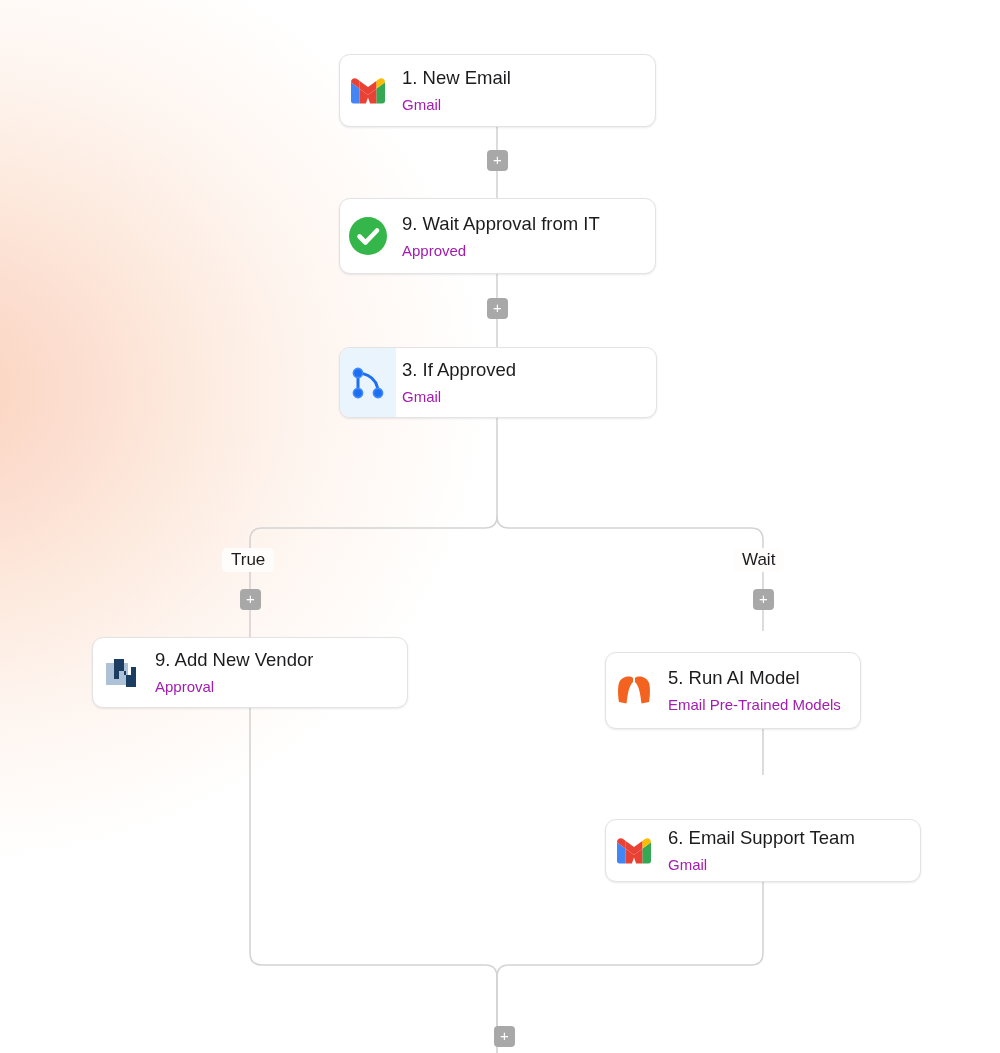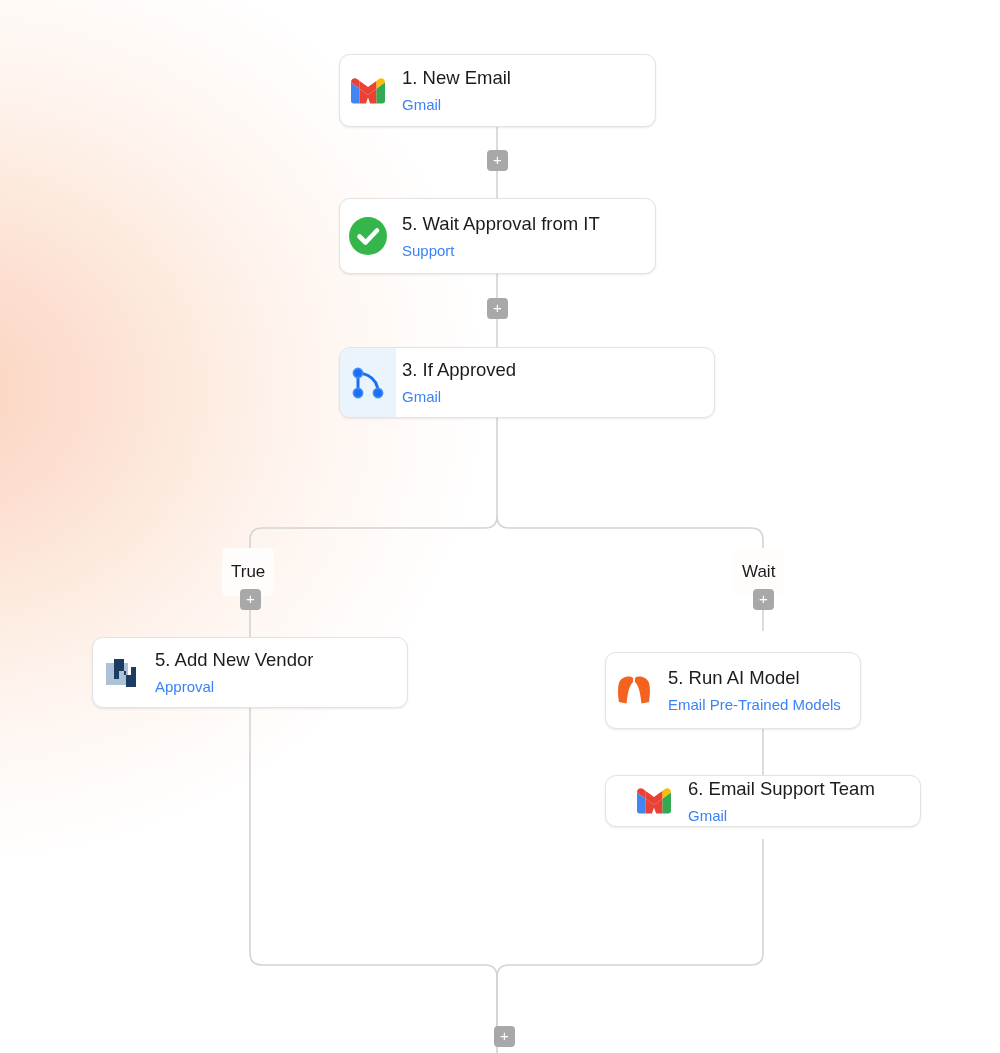--- a/index.html
+++ b/index.html
@@ -69,21 +69,21 @@
     overflow: hidden;
   }
   .node-title {
     font-size: 18.5px;
     color: #1c1c1e;
     line-height: 1.25;
     white-space: nowrap;
   }
   .node-sub {
     font-size: 15px;
-    color: #3b82f6;
+    color: #a21caf;
     line-height: 1.3;
     margin-top: 6px;
     white-space: nowrap;
   }
 
   
   .plus-btn {
     position: absolute;
     width: 21px;
     height: 21px;
@@ -98,21 +98,21 @@
     user-select: none;
   }
 
   
   .branch-label {
     position: absolute;
     background: #fffdfc;
     color: #1c1c1e;
     font-size: 17px;
     line-height: 20px;
-    padding: 14px 9px;
+    padding: 2px 9px;
     border-radius: 5px;
     white-space: nowrap;
     text-align: right;
   }
 
   
   .icon-svg { display: block; }
 </style>
 </head>
 <body>
@@ -164,28 +164,28 @@
 <div class="plus-btn" style="left:487px; top:150px;">+</div>
 
 <div class="node" style="left:339px; top:198px; width:317px; height:76px;">
   <div class="node-icon">
     <svg class="icon-svg" width="40" height="40" viewBox="0 0 40 40">
       <circle cx="20" cy="20" r="19" fill="#35b64a"></circle>
       <path d="M11.5 20.5 L17.5 26.5 L29 14.5" stroke="#ffffff" stroke-width="4.6" fill="none" stroke-linecap="round" stroke-linejoin="round"></path>
     </svg>
   </div>
   <div class="node-text">
-    <div class="node-title">5. Wait Approval from IT</div>
-    <div class="node-sub">Support</div>
+    <div class="node-title">9. Wait Approval from IT</div>
+    <div class="node-sub">Approved</div>
   </div>
 </div>
 
 <div class="plus-btn" style="left:487px; top:298px;">+</div>
 
-<div class="node" style="left:339px; top:347px; width:376px; height:71px;">
+<div class="node" style="left:339px; top:347px; width:318px; height:71px;">
   <div class="node-icon tint">
     <svg class="icon-svg" width="38" height="38" viewBox="0 0 38 38">
       <path d="M9 9 L9 29" stroke="#1b6ff0" stroke-width="3" fill="none" stroke-linecap="round"></path>
       <path d="M9 9 C 9 9, 29 9, 29 29" stroke="#1b6ff0" stroke-width="3" fill="none" stroke-linecap="round"></path>
       <circle cx="9" cy="9" r="4.6" fill="#1b6ff0" stroke="#3d8bff" stroke-width="1.6"></circle>
       <circle cx="9" cy="29" r="4.6" fill="#1b6ff0" stroke="#3d8bff" stroke-width="1.6"></circle>
       <circle cx="29" cy="29" r="4.6" fill="#1b6ff0" stroke="#3d8bff" stroke-width="1.6"></circle>
     </svg>
   </div>
   <div class="node-text">
@@ -201,39 +201,39 @@
 <div class="plus-btn" style="left:753px; top:589px;">+</div>
 
 <div class="node" style="left:92px; top:637px; width:316px; height:71px;">
   <div class="node-icon">
     <svg class="icon-svg" width="36" height="36" viewBox="0 0 36 36">
       <rect x="3" y="8" width="22" height="22" fill="#adc2d6"></rect>
       <path fill="#1c3d62" d="M11 4 h10 v16 h7 v-8 h5 v20 h-10 v-16 h-7 v8 h-5 z"></path>
     </svg>
   </div>
   <div class="node-text">
-    <div class="node-title">5. Add New Vendor</div>
+    <div class="node-title">9. Add New Vendor</div>
     <div class="node-sub">Approval</div>
   </div>
 </div>
 
 <div class="node" style="left:605px; top:652px; width:256px; height:77px;">
   <div class="node-icon">
     <svg class="icon-svg" width="38" height="34" viewBox="0 0 38 34">
       <path fill="#f4621f" d="M18 4 C 14 1, 6 3, 4 9 C 2.5 14, 3 22, 4 28 L 11.5 29.5 C 12.5 23, 13 13, 18 8 Z"></path>
       <path fill="#f4621f" d="M20 4 C 24 1, 32 3, 34 9 C 35.5 14, 35 22, 34 28 L 26.5 29.5 C 25.5 23, 25 13, 20 8 Z"></path>
     </svg>
   </div>
   <div class="node-text">
     <div class="node-title">5. Run AI Model</div>
     <div class="node-sub">Email Pre-Trained Models</div>
   </div>
 </div>
 
-<div class="node" style="left:605px; top:775px; width:316px; height:52px;padding-left:20px;">
+<div class="node" style="left:605px; top:819px; width:316px; height:63px;">
   <div class="node-icon">
     <svg class="icon-svg" width="34" height="26" viewBox="0 0 34 26">
       <path fill="#4285f4" d="M2.6 25.4h6.1V10.8L0 4.2v18.6a2.6 2.6 0 0 0 2.6 2.6z"></path>
       <path fill="#34a853" d="M25.3 25.4h6.1a2.6 2.6 0 0 0 2.6-2.6V4.2l-8.7 6.6z"></path>
       <path fill="#fbbc05" d="M25.3 2.9v7.9l8.7-6.6V4.1c0-3.2-3.6-5-6.1-3.1z"></path>
       <path fill="#e94235" d="M8.7 25.4V10.8L17 17l8.3-6.2v14.6h-6.2L17 19.4l-2.1 6z"></path>
       <path fill="#e94235" d="M0 4.2l8.7 6.6V2.9L6.1 1C3.6-.9 0 .9 0 4.1z"></path>
       <path fill="#e94235" d="M8.7 2.9L17 9.1l8.3-6.2V10.8L17 17 8.7 10.8z"></path>
     </svg>
   </div>

